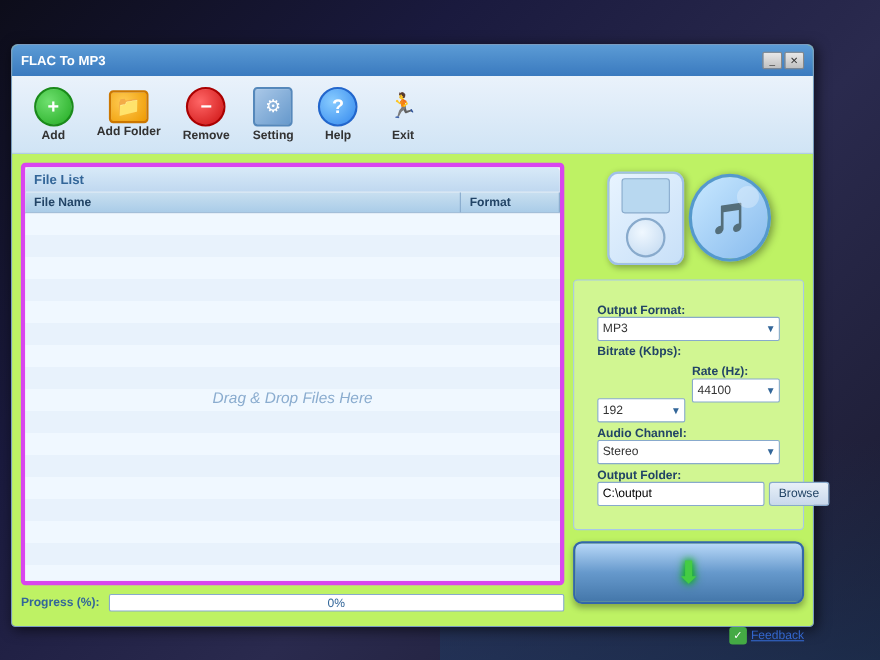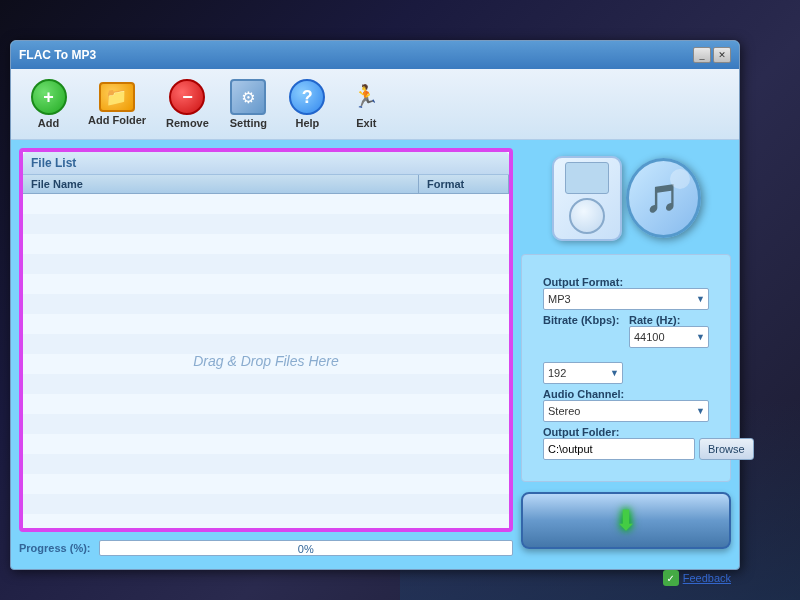--- a/index.html
+++ b/index.html
@@ -30,21 +30,21 @@
       background: linear-gradient(to top, rgba(30,60,100,0.5), transparent);
       border-radius: 50% 0 0 0;
     }
 
     .window {
       position: absolute;
       top: 40px;
       left: 10px;
       width: 730px;
       height: 530px;
-      background: #7dd3fc;
+      background: #bef264;
       border: 1px solid #7a9cc0;
       border-radius: 6px 6px 4px 4px;
       box-shadow: 2px 2px 12px rgba(0,0,0,0.6);
     }
 
     .title-bar {
       background: linear-gradient(to bottom, #5b9bd5, #3a7abf);
       height: 28px;
       border-radius: 5px 5px 0 0;
       display: flex;
@@ -348,20 +348,21 @@
 
     .settings-label {
       font-size: 11px;
       color: #224466;
       font-weight: bold;
     }
 
     .settings-row {
       display: flex;
       gap: 6px;
+      align-items: center;
     }
 
     select {
       background: white;
       border: 1px solid #88aacc;
       border-radius: 2px;
       padding: 2px 4px;
       font-size: 11px;
       color: #333;
       height: 22px;

